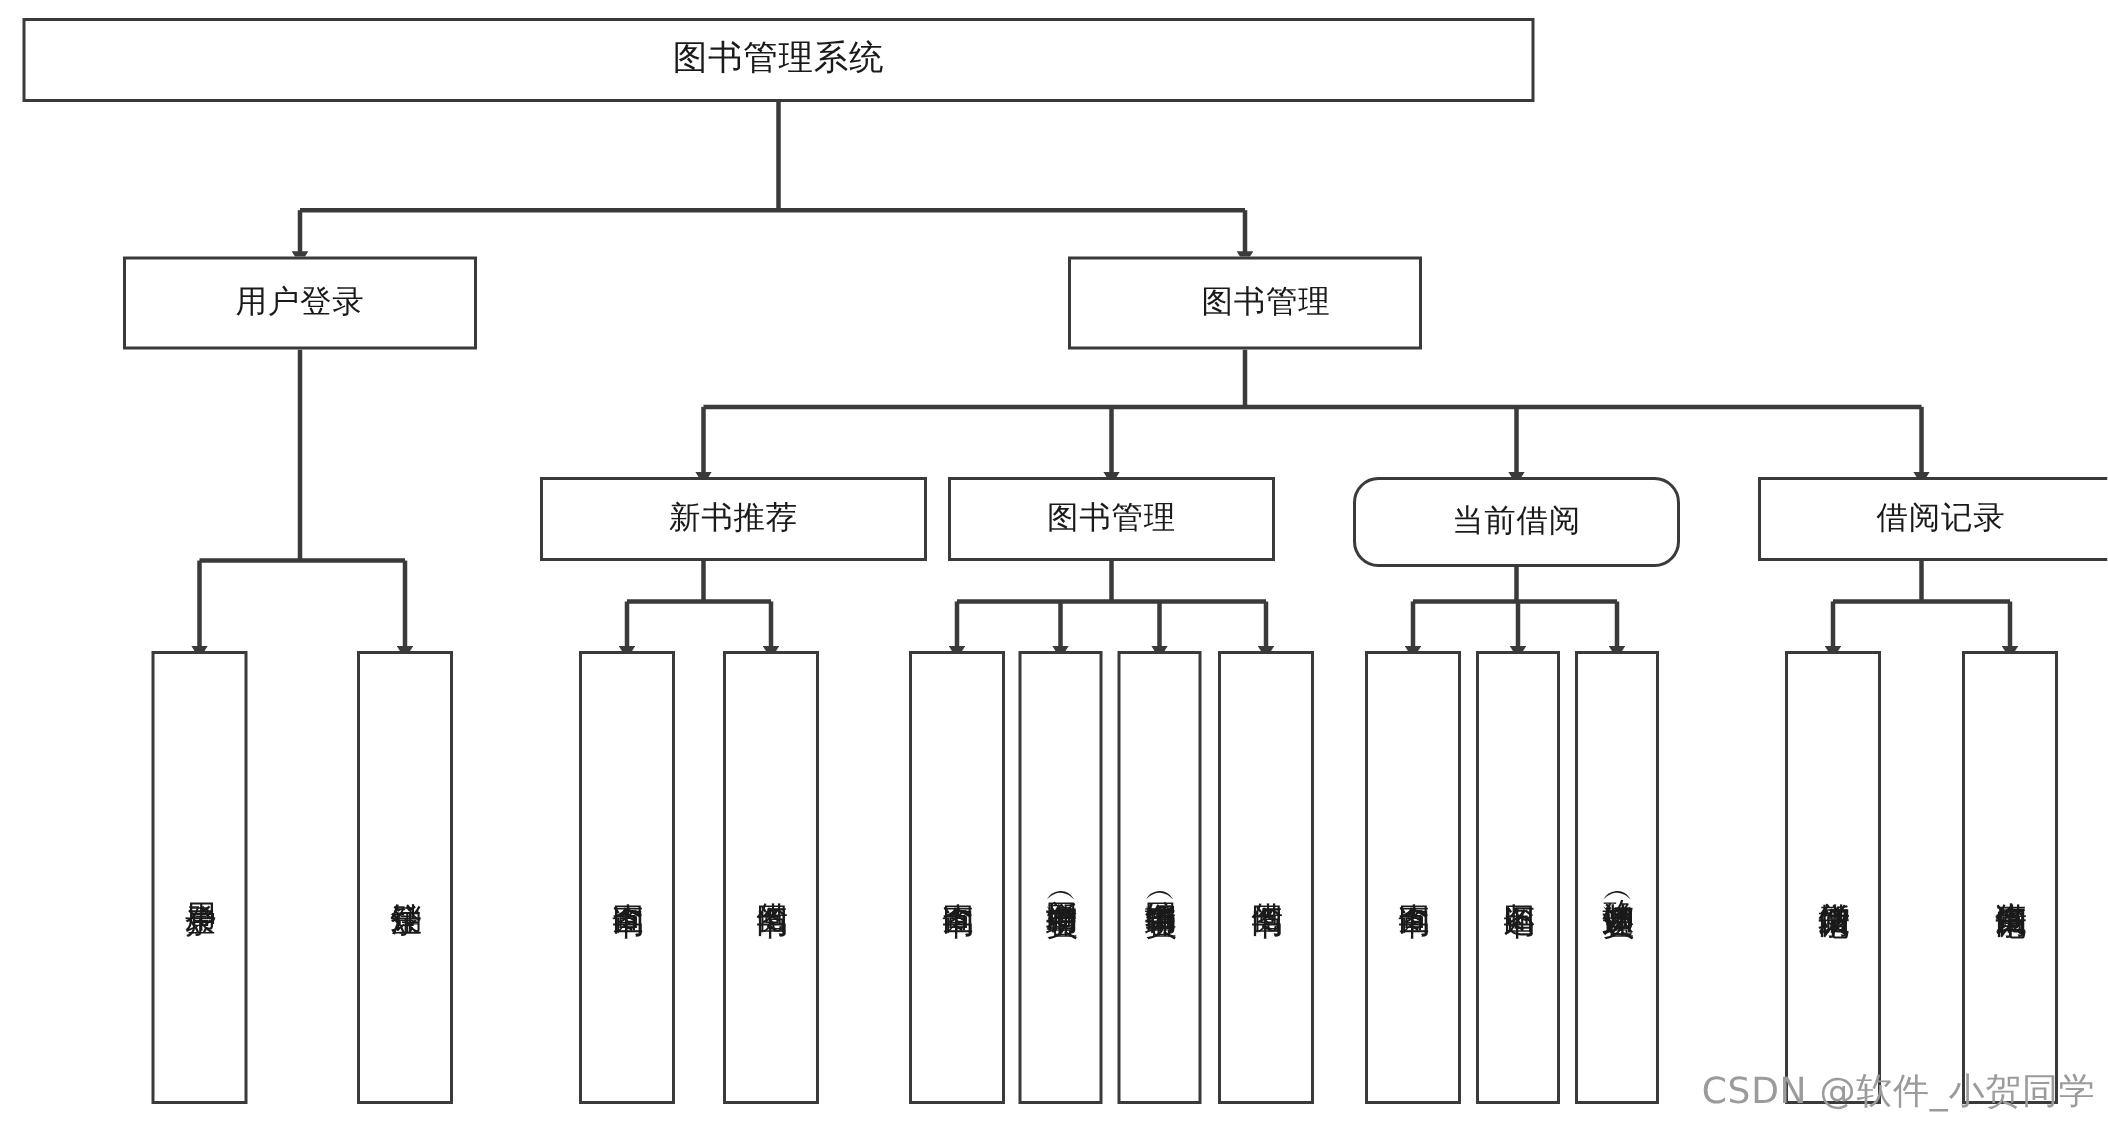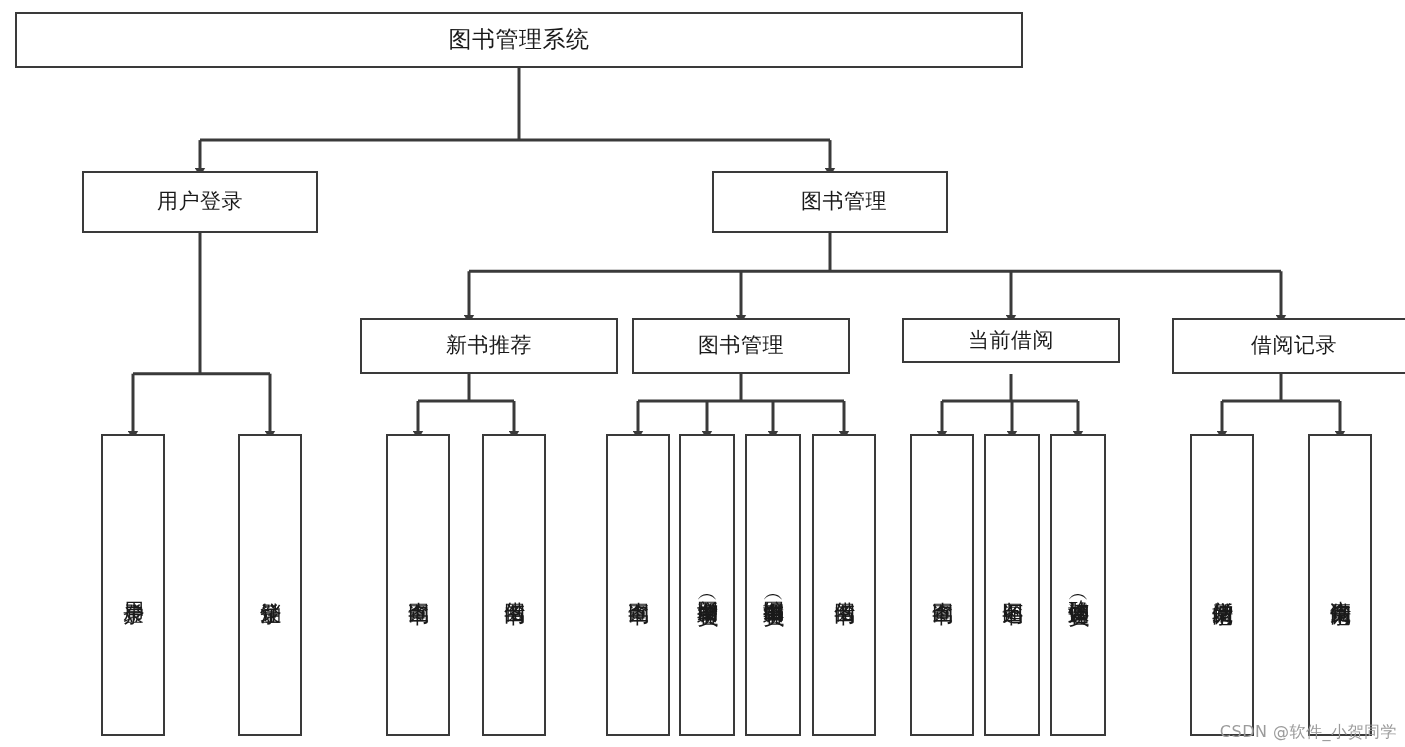--- a/index.html
+++ b/index.html
@@ -57,21 +57,21 @@
   }
   .n-v {
     align-items: center;
     justify-content: center;
     padding-top: 4px;
   }
   .watermark {
     position: absolute;
     right: 8px;
     bottom: 4px;
-    font-size: 16px;
+    font-size: 24px;
     color: #9b9b9b;
     letter-spacing: 0.5px;
     white-space: nowrap;
   }
 </style>
 </head>
 <body>
 
 <div id="canvas">
 
@@ -128,21 +128,21 @@
   <div class="node n-h" style="left: 712px; top: 171px; width: 236px; height: 62px; padding-left: 28px;">
     <span class="lbl">图书管理</span>
   </div>
 
   <div class="node n-h" style="left: 360px; top: 318px; width: 258px; height: 56px;">
     <span class="lbl">新书推荐</span>
   </div>
   <div class="node n-h" style="left: 632px; top: 318px; width: 218px; height: 56px;">
     <span class="lbl">图书管理</span>
   </div>
-  <div class="node n-h" style="left: 902px; top: 318px; width: 218px; height: 45px;">
+  <div class="node n-h" style="left: 902px; top: 318px; width: 218px; height: 60px; border-radius: 17px;">
     <span class="lbl">当前借阅</span>
   </div>
   <div class="node n-h" style="left: 1172px; top: 318px; width: 244px; height: 56px;">
     <span class="lbl">借阅记录</span>
   </div>
 
   <div class="node n-v" style="left: 101px; top: 434px; width: 64px; height: 302px;">
     <span class="lbl">用户登录</span>
   </div>
   <div class="node n-v" style="left: 238px; top: 434px; width: 64px; height: 302px;">

